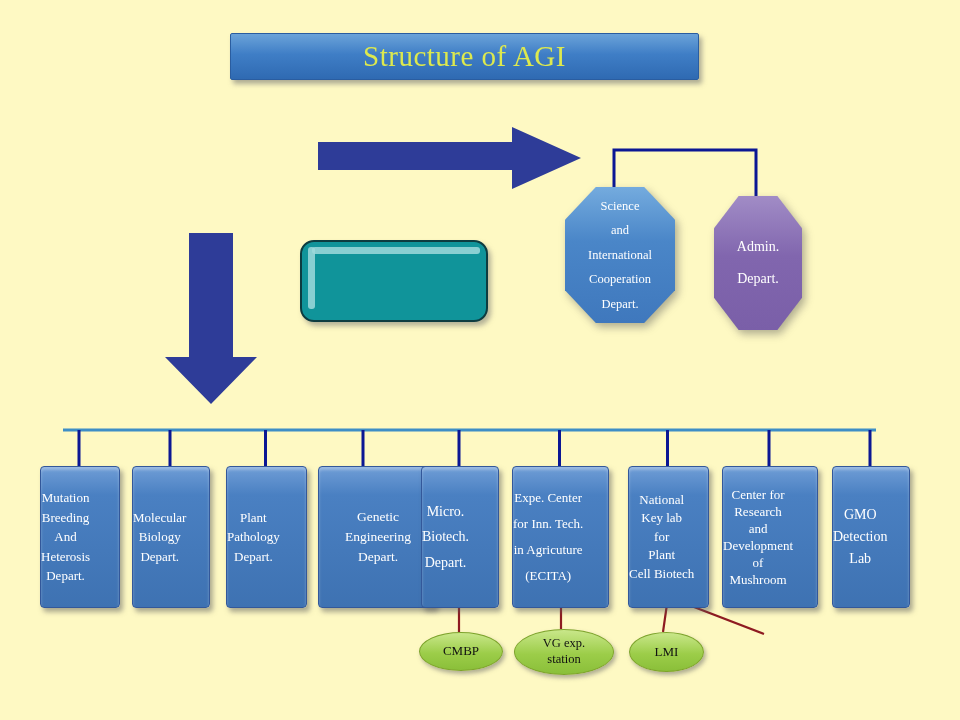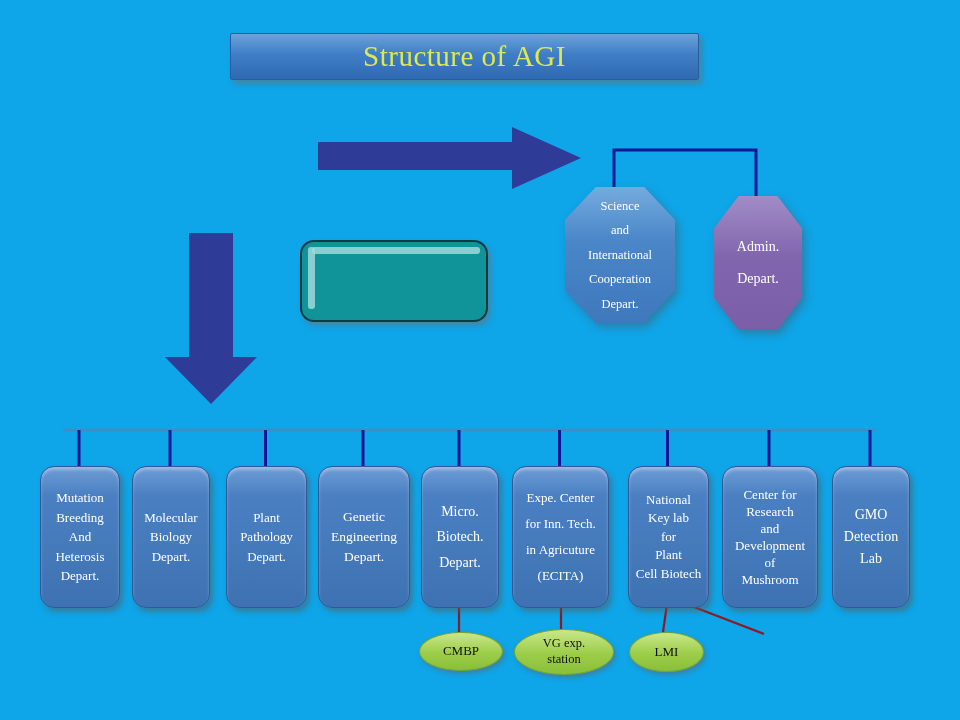--- a/index.html
+++ b/index.html
@@ -1,16 +1,16 @@
 <!DOCTYPE html>
 <html><head>
 <meta charset="utf-8">
 <style>
   html,body{margin:0;padding:0;background:#ffffff;}
-  #canvas{position:relative;width:960px;height:720px;background:#0ea5e9;overflow:hidden;
+  #canvas{position:relative;width:960px;height:720px;background:#fef9c3;overflow:hidden;
           font-family:"Liberation Serif",serif;}
   .abs{position:absolute;}
   .lines{white-space:pre-line;text-align:center;}
 
   
   #title-bar{left:230px;top:33px;width:467px;height:45px;border-radius:2px;
     background:linear-gradient(180deg,#6ba3d9 0%,#3f7ec6 45%,#2f6ab2 100%);
     border:1px solid #2a5da0;box-shadow:3px 4px 5px rgba(110,110,110,.55);
     display:flex;align-items:center;justify-content:center;}
   #title-bar .t{color:#dde94e;font-size:29px;letter-spacing:.5px;}
@@ -38,30 +38,30 @@
     clip-path:polygon(28% 0%,72% 0%,100% 24%,100% 76%,72% 100%,28% 100%,0% 76%,0% 24%);
     display:flex;align-items:center;justify-content:center;color:#fff;}
   #oct-science{left:565px;top:187px;width:110px;height:136px;}
   #oct-science .oct{background:linear-gradient(180deg,#74abde 0%,#4a86c8 40%,#3f78bd 100%);
     font-size:12.5px;line-height:1.95;}
   #oct-admin{left:714px;top:196px;width:88px;height:134px;}
   #oct-admin .oct{background:linear-gradient(180deg,#a18cc6 0%,#8166ae 45%,#7a5fa8 100%);
     font-size:14px;line-height:2.3;}
 
   
-  .dept{top:466px;height:140px;border-radius:14px;
+  .dept{top:466px;height:140px;border-radius:4px;
     background:linear-gradient(180deg,#6f9dd6 0%,#4a80c2 20%,#3e72b2 100%);
     border:1px solid #33589a;
     box-shadow:3px 4px 5px rgba(90,90,90,.5), inset 0 3px 3px rgba(255,255,255,.3);
-    display:flex;align-items:center;justify-content:center;color:#fff;
+    display:flex;align-items:center;color:#fff;
     font-size:13px;line-height:1.5;}
   #dept-1{left:40px;width:78px;}
   #dept-2{left:132px;width:76px;}
   #dept-3{left:226px;width:79px;}
-  #dept-4{left:318px;width:90px;font-size:13.5px;}
+  #dept-4{left:318px;width:90px;font-size:13.5px;padding-left:26px;}
   #dept-5{left:421px;width:76px;font-size:14px;line-height:1.8;}
   #dept-6{left:512px;width:95px;line-height:2.0;}
   #dept-7{left:628px;width:79px;line-height:1.42;}
   #dept-8{left:722px;width:94px;line-height:1.32;}
   #dept-9{left:832px;width:76px;font-size:14px;line-height:1.55;}
 
   
   .subunit{border-radius:50%;
     background:linear-gradient(180deg,#c9e78a 0%,#9ccd49 55%,#8abf39 100%);
     border:1px solid #7da32c;box-shadow:2px 3px 4px rgba(100,100,100,.5);

